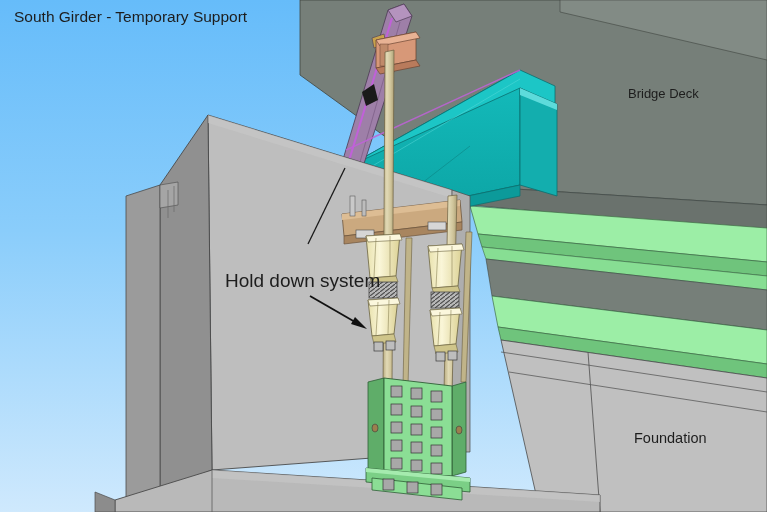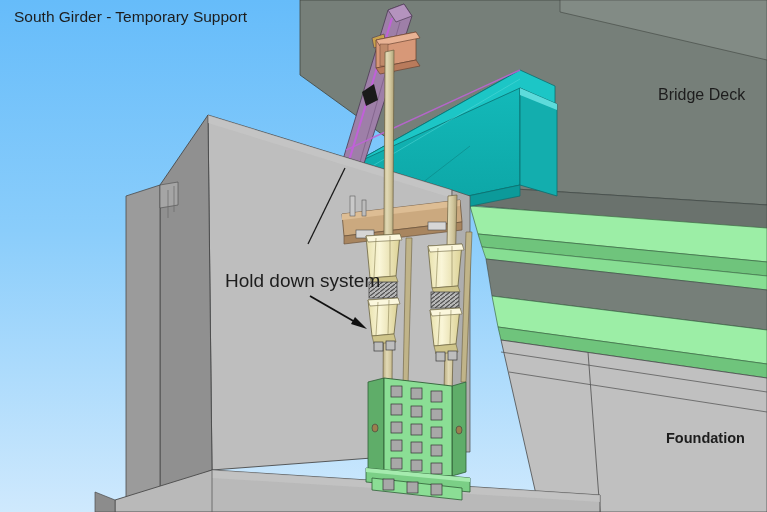--- a/index.html
+++ b/index.html
@@ -14,22 +14,22 @@
   }
   #scene{position:absolute;inset:0;}
   .lbl{
     position:absolute;
     color:#1d1d1d;
     font-family:"Liberation Sans", sans-serif;
     white-space:nowrap;
     user-select:none;
   }
   #title-label{left:14px;top:8px;font-size:15.5px;}
-  #deck-label{left:658px;top:86px;font-size:16px;}
-  #foundation-label{left:666px;top:430px;font-size:14.5px;font-weight:bold;}
+  #deck-label{left:628px;top:86px;font-size:13px;}
+  #foundation-label{left:634px;top:430px;font-size:14.5px;}
   #holddown-label{left:225px;top:270px;font-size:19px;}
 </style>
 </head>
 <body>
 
 <div id="stage">
 
   <svg id="scene" viewBox="0 0 767 512" width="767" height="512" xmlns="http://www.w3.org/2000/svg" shape-rendering="geometricPrecision">
 
     <defs>

